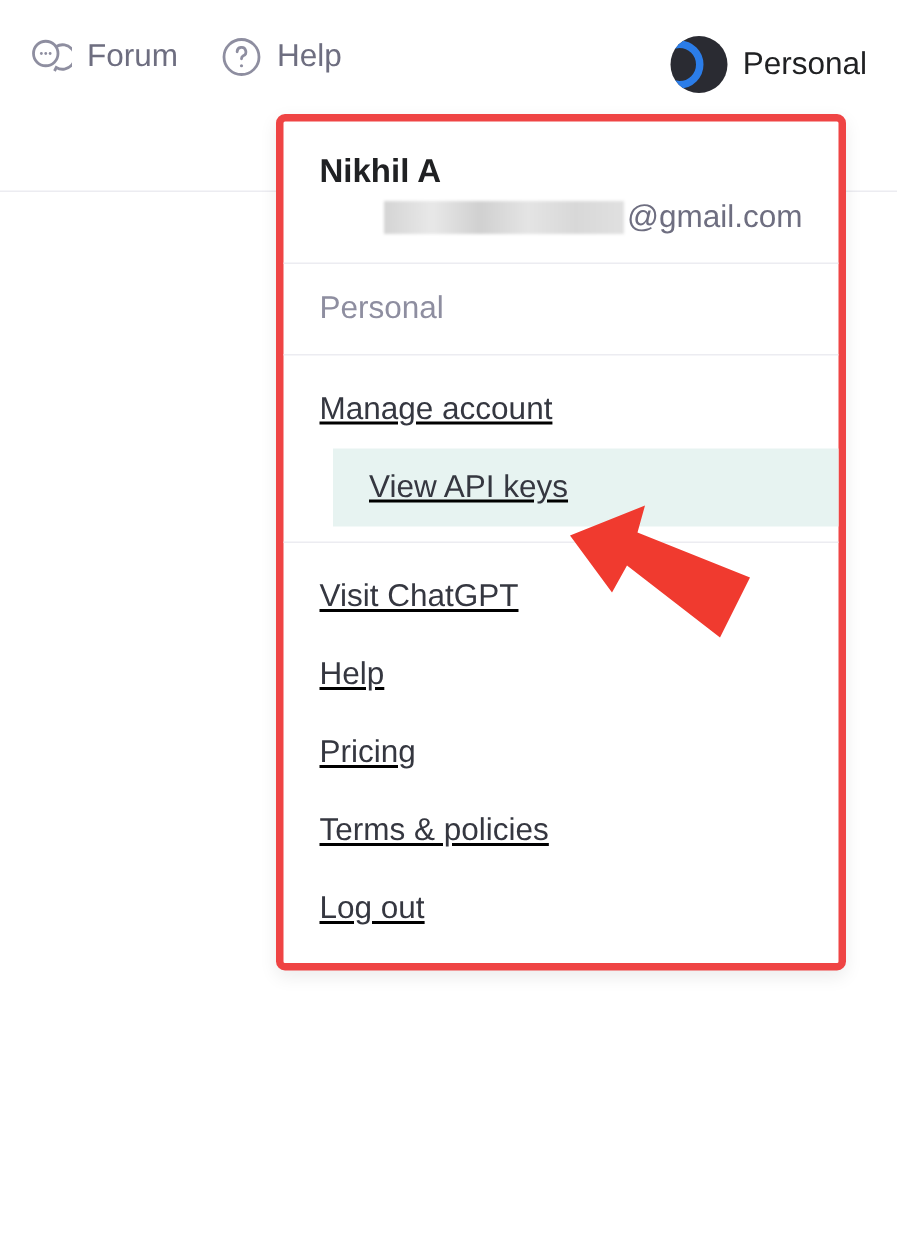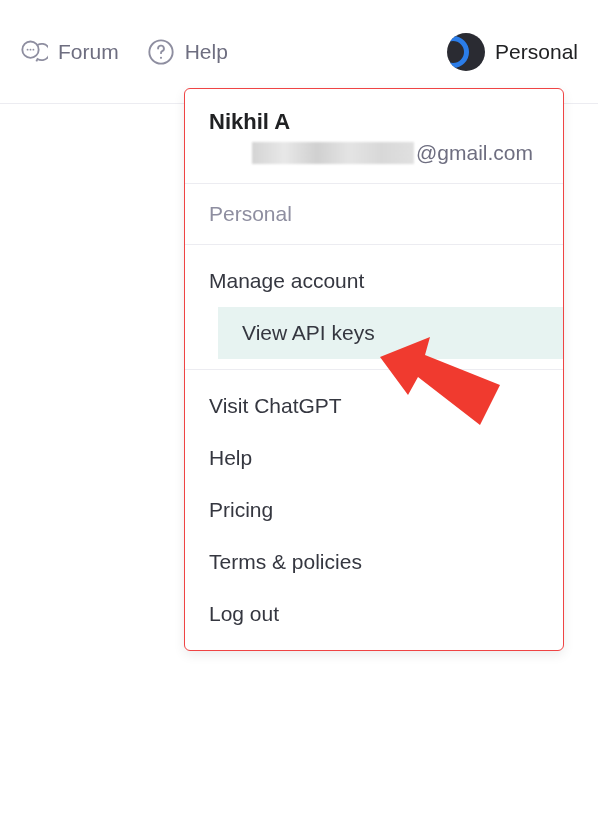--- a/index.html
+++ b/index.html
@@ -9,25 +9,26 @@
     }
     body {
       font-family: -apple-system, BlinkMacSystemFont, "Segoe UI", Helvetica, Arial, sans-serif;
       background: #ffffff;
       width: 598px;
       height: 828px;
       position: relative;
     }
     .header {
       display: flex;
-      align-items: center;
+      align-items: flex-start;
       height: 104px;
       padding: 0 20px;
       border-bottom: 1px solid #ececf1;
       gap: 28px;
+      margin-top: 24px;
     }
     .header-item {
       display: flex;
       align-items: center;
       gap: 10px;
       color: #6e6e80;
       font-size: 21px;
       cursor: pointer;
     }
     .header-item.personal {
@@ -59,24 +60,24 @@
       width: 32px;
       height: 32px;
       border-radius: 50%;
       border: 5px solid #2b7de9;
       left: -10px;
       top: 3px;
     }
     .dropdown {
       position: absolute;
       right: 34px;
-      top: 88px;
+      top: 76px;
       width: 380px;
       background: #ffffff;
-      border: 1px solid #ef4444;
+      border: 5px solid #ef4444;
       border-radius: 6px;
       box-shadow: 0 4px 12px rgba(0,0,0,0.08);
     }
     .dropdown-section {
       border-bottom: 1px solid #ececf1;
     }
     .dropdown-section:last-child {
       border-bottom: none;
     }
     .user-block {
@@ -114,20 +115,21 @@
       color: #353740;
       cursor: pointer;
       position: relative;
     }
     .menu-item.highlighted {
       background: #e7f3f1;
       margin-left: 33px;
     }
     .menu-group {
       padding: 10px 0;
+      text-decoration: underline;
     }
     .arrow {
       position: absolute;
       left: 370px;
       top: 325px;
       pointer-events: none;
     }
   </style>
 </head>
 <body>

